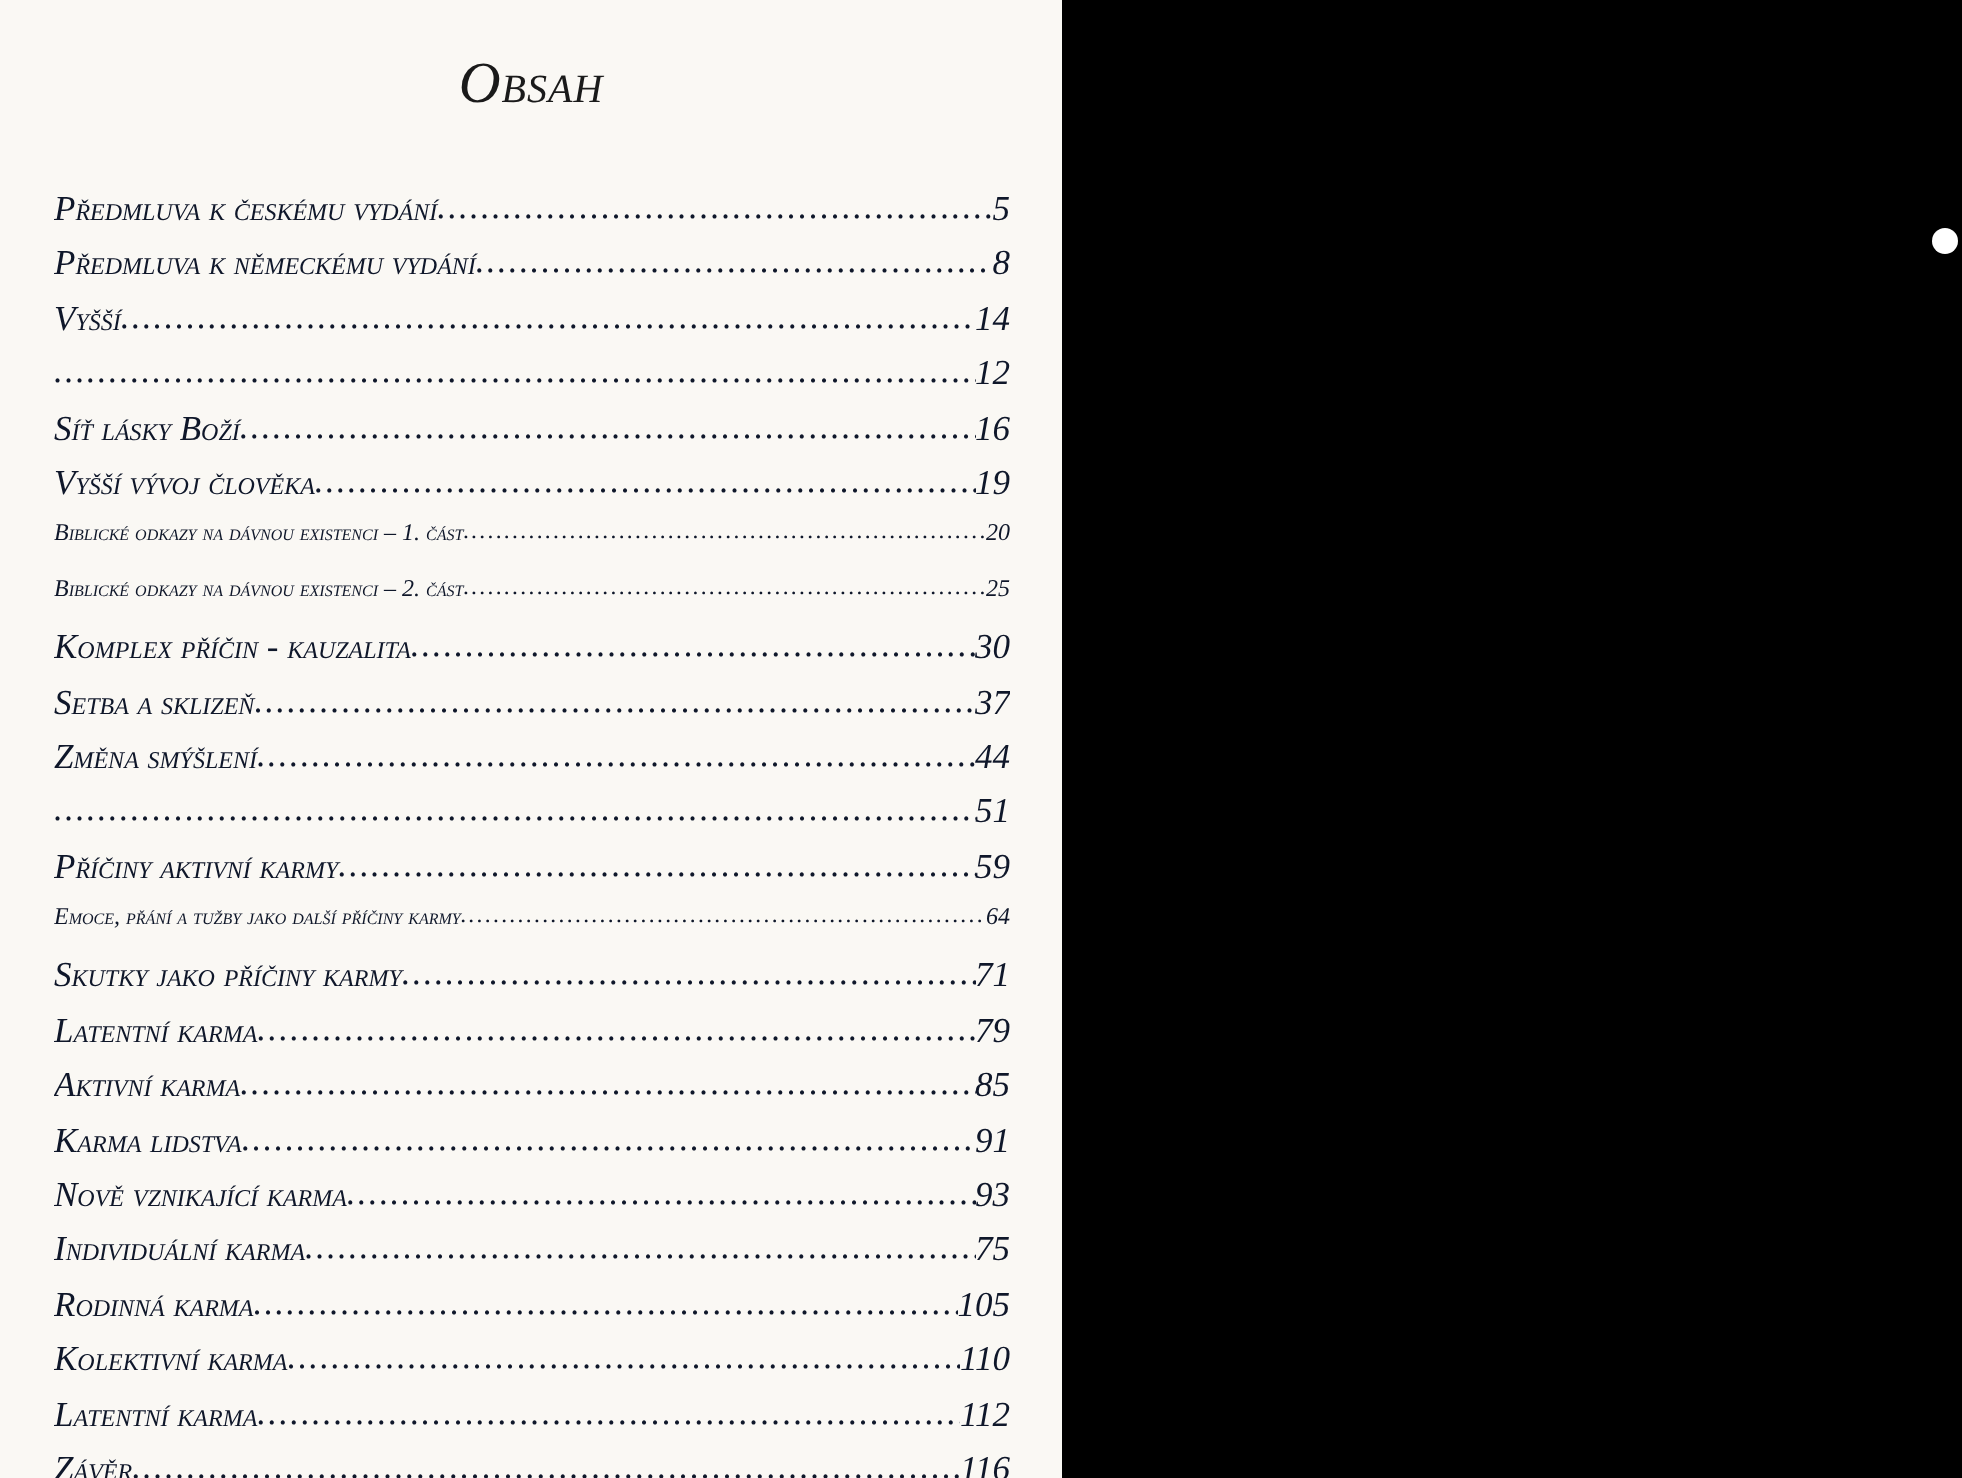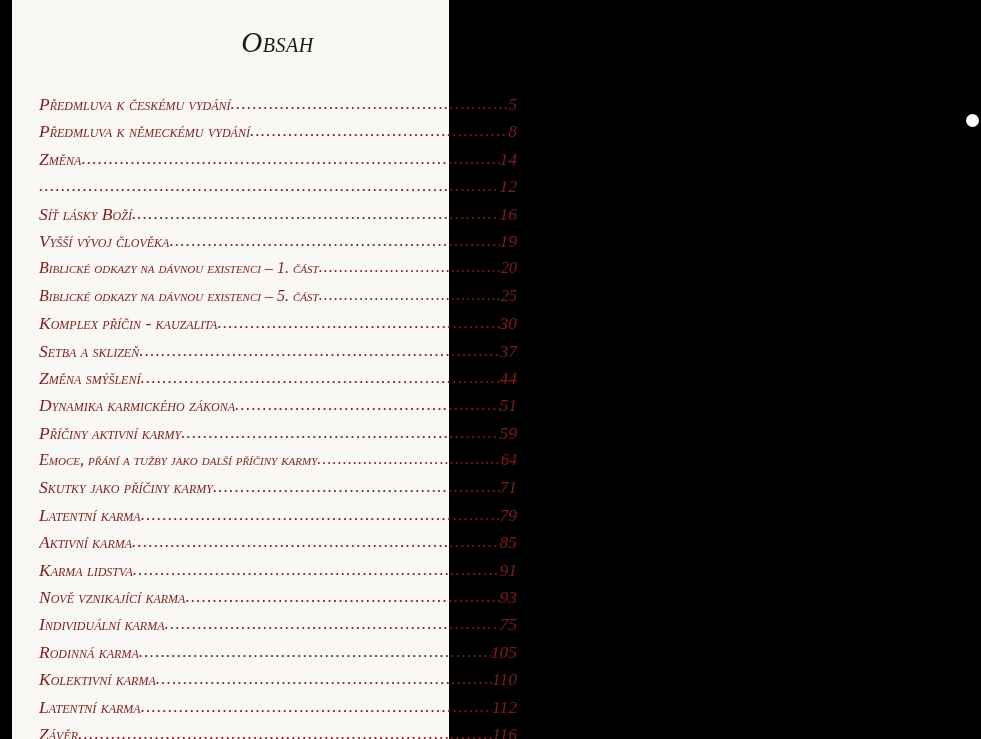--- a/index.html
+++ b/index.html
@@ -10,23 +10,23 @@
   body {
     width: 981px;
     height: 739px;
     position: relative;
     overflow: hidden;
     font-family: "Liberation Serif", serif;
   }
 
   #page-left {
     position: absolute;
-    left: 12px;
+    left: 0;
     top: 0;
-    width: 437px;
+    width: 531px;
     height: 739px;
     background: #faf8f4;
   }
 
   #page-right {
     position: absolute;
     left: 531px;
     top: 0;
     width: 450px;
     height: 739px;
@@ -64,21 +64,21 @@
     width: 478px;
   }
 
   .toc-entry {
     display: flex;
     align-items: baseline;
     font-family: "Liberation Serif", serif;
     font-style: italic;
     font-variant: small-caps;
     font-size: 17.5px;
-    color: #7f1d1d;
+    color: #0f172a;
     line-height: 1.0;
     height: 27.4px;
     white-space: nowrap;
     overflow: hidden;
   }
 
   .toc-entry .t {
     flex: 0 0 auto;
   }
   .toc-entry .dots {
@@ -90,41 +90,41 @@
     position: relative;
     top: -1px;
   }
   .toc-entry .pg {
     flex: 0 0 auto;
     text-align: right;
   }
 
   
   .toc-entry.long {
-    font-size: 16px;
+    font-size: 12px;
   }
 </style>
 </head>
 <body>
 
 <div id="page-left">
   <div class="toc-title">Obsah</div>
   <div class="toc-list">
       <div class="toc-entry">
         <span class="t">Předmluva k českému vydání</span>
         <span class="dots">...........................................................................................................</span>
         <span class="pg">5</span>
       </div>
       <div class="toc-entry">
         <span class="t">Předmluva k německému vydání</span>
         <span class="dots">...........................................................................................................</span>
         <span class="pg">8</span>
       </div>
       <div class="toc-entry">
-        <span class="t">Změna</span>
+        <span class="t">Vyšší</span>
         <span class="dots">...........................................................................................................</span>
         <span class="pg">14</span>
       </div>
       <div class="toc-entry">
         <span class="dots">...........................................................................................................</span>
         <span class="pg">12</span>
       </div>
       <div class="toc-entry">
         <span class="t">Síť lásky Boží</span>
         <span class="dots">...........................................................................................................</span>
@@ -134,41 +134,40 @@
         <span class="t">Vyšší vývoj člověka</span>
         <span class="dots">...........................................................................................................</span>
         <span class="pg">19</span>
       </div>
       <div class="toc-entry long">
         <span class="t">Biblické odkazy na dávnou existenci – 1. část</span>
         <span class="dots">...........................................................................................................</span>
         <span class="pg">20</span>
       </div>
       <div class="toc-entry long">
-        <span class="t">Biblické odkazy na dávnou existenci – 5. část</span>
+        <span class="t">Biblické odkazy na dávnou existenci – 2. část</span>
         <span class="dots">...........................................................................................................</span>
         <span class="pg">25</span>
       </div>
       <div class="toc-entry">
         <span class="t">Komplex příčin - kauzalita</span>
         <span class="dots">...........................................................................................................</span>
         <span class="pg">30</span>
       </div>
       <div class="toc-entry">
         <span class="t">Setba a sklizeň</span>
         <span class="dots">...........................................................................................................</span>
         <span class="pg">37</span>
       </div>
       <div class="toc-entry">
         <span class="t">Změna smýšlení</span>
         <span class="dots">...........................................................................................................</span>
         <span class="pg">44</span>
       </div>
       <div class="toc-entry">
-        <span class="t">Dynamika karmického zákona</span>
         <span class="dots">...........................................................................................................</span>
         <span class="pg">51</span>
       </div>
       <div class="toc-entry">
         <span class="t">Příčiny aktivní karmy</span>
         <span class="dots">...........................................................................................................</span>
         <span class="pg">59</span>
       </div>
       <div class="toc-entry long">
         <span class="t">Emoce, přání a tužby jako další příčiny karmy</span>

